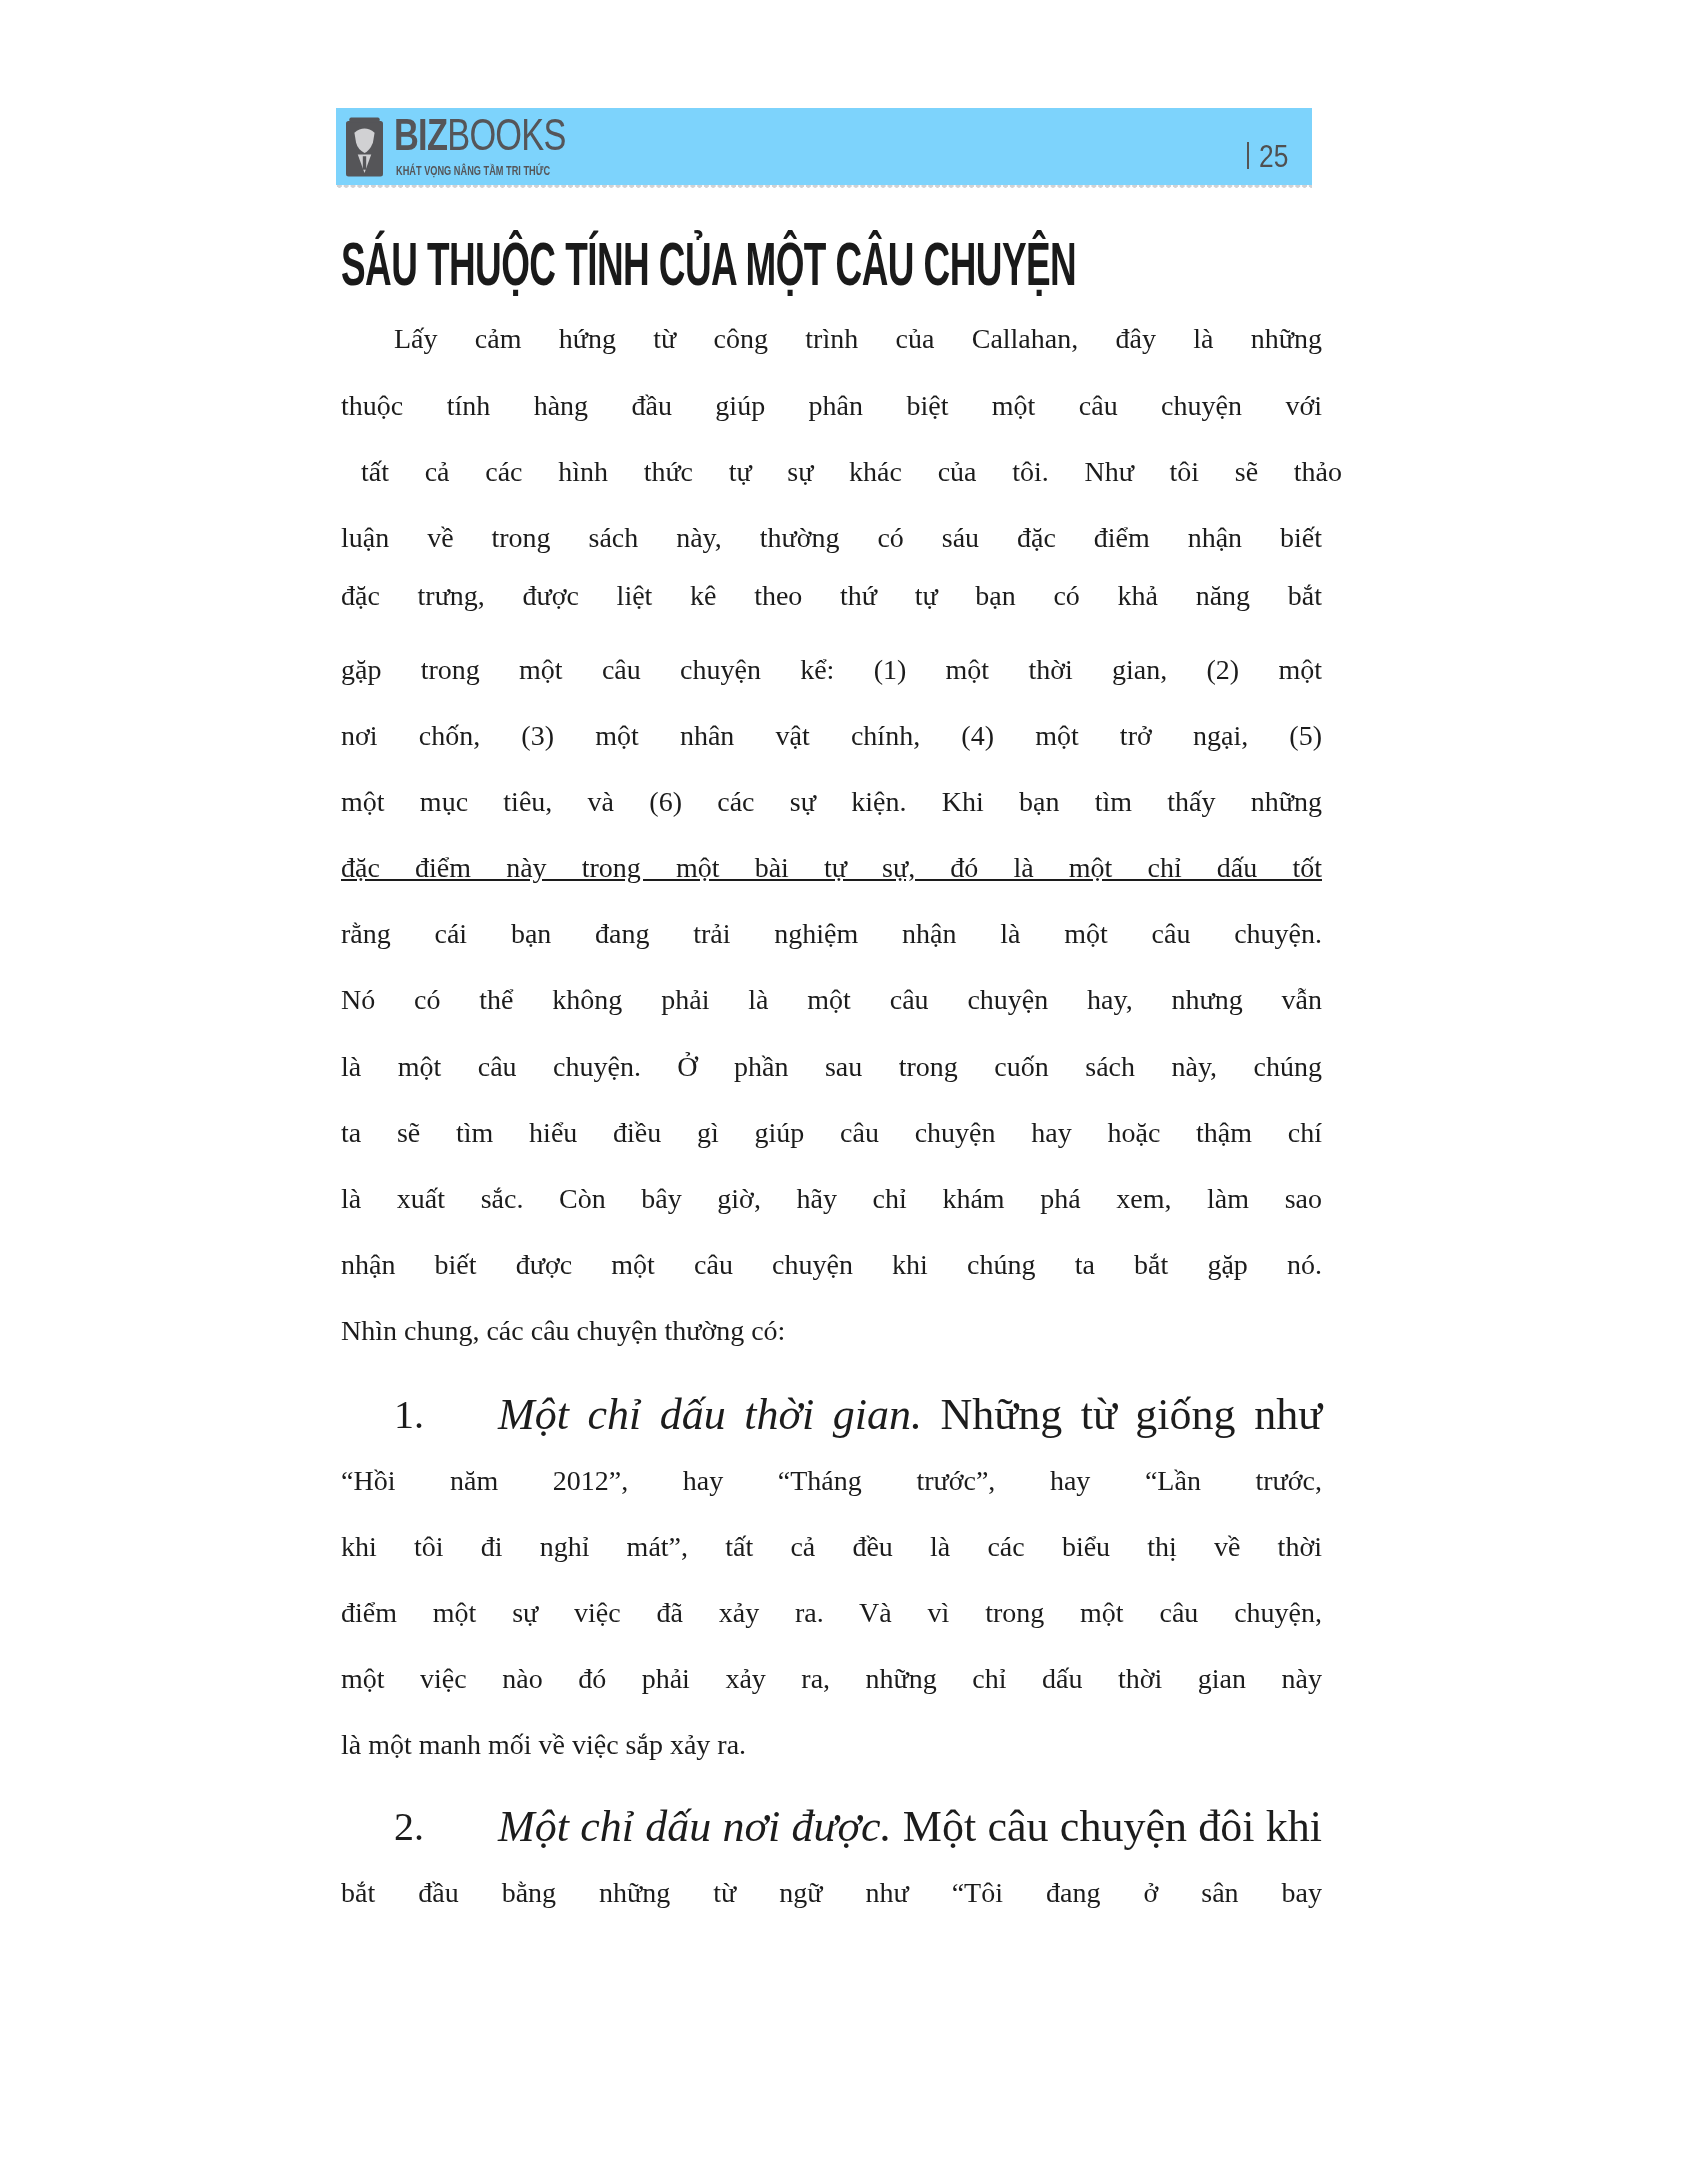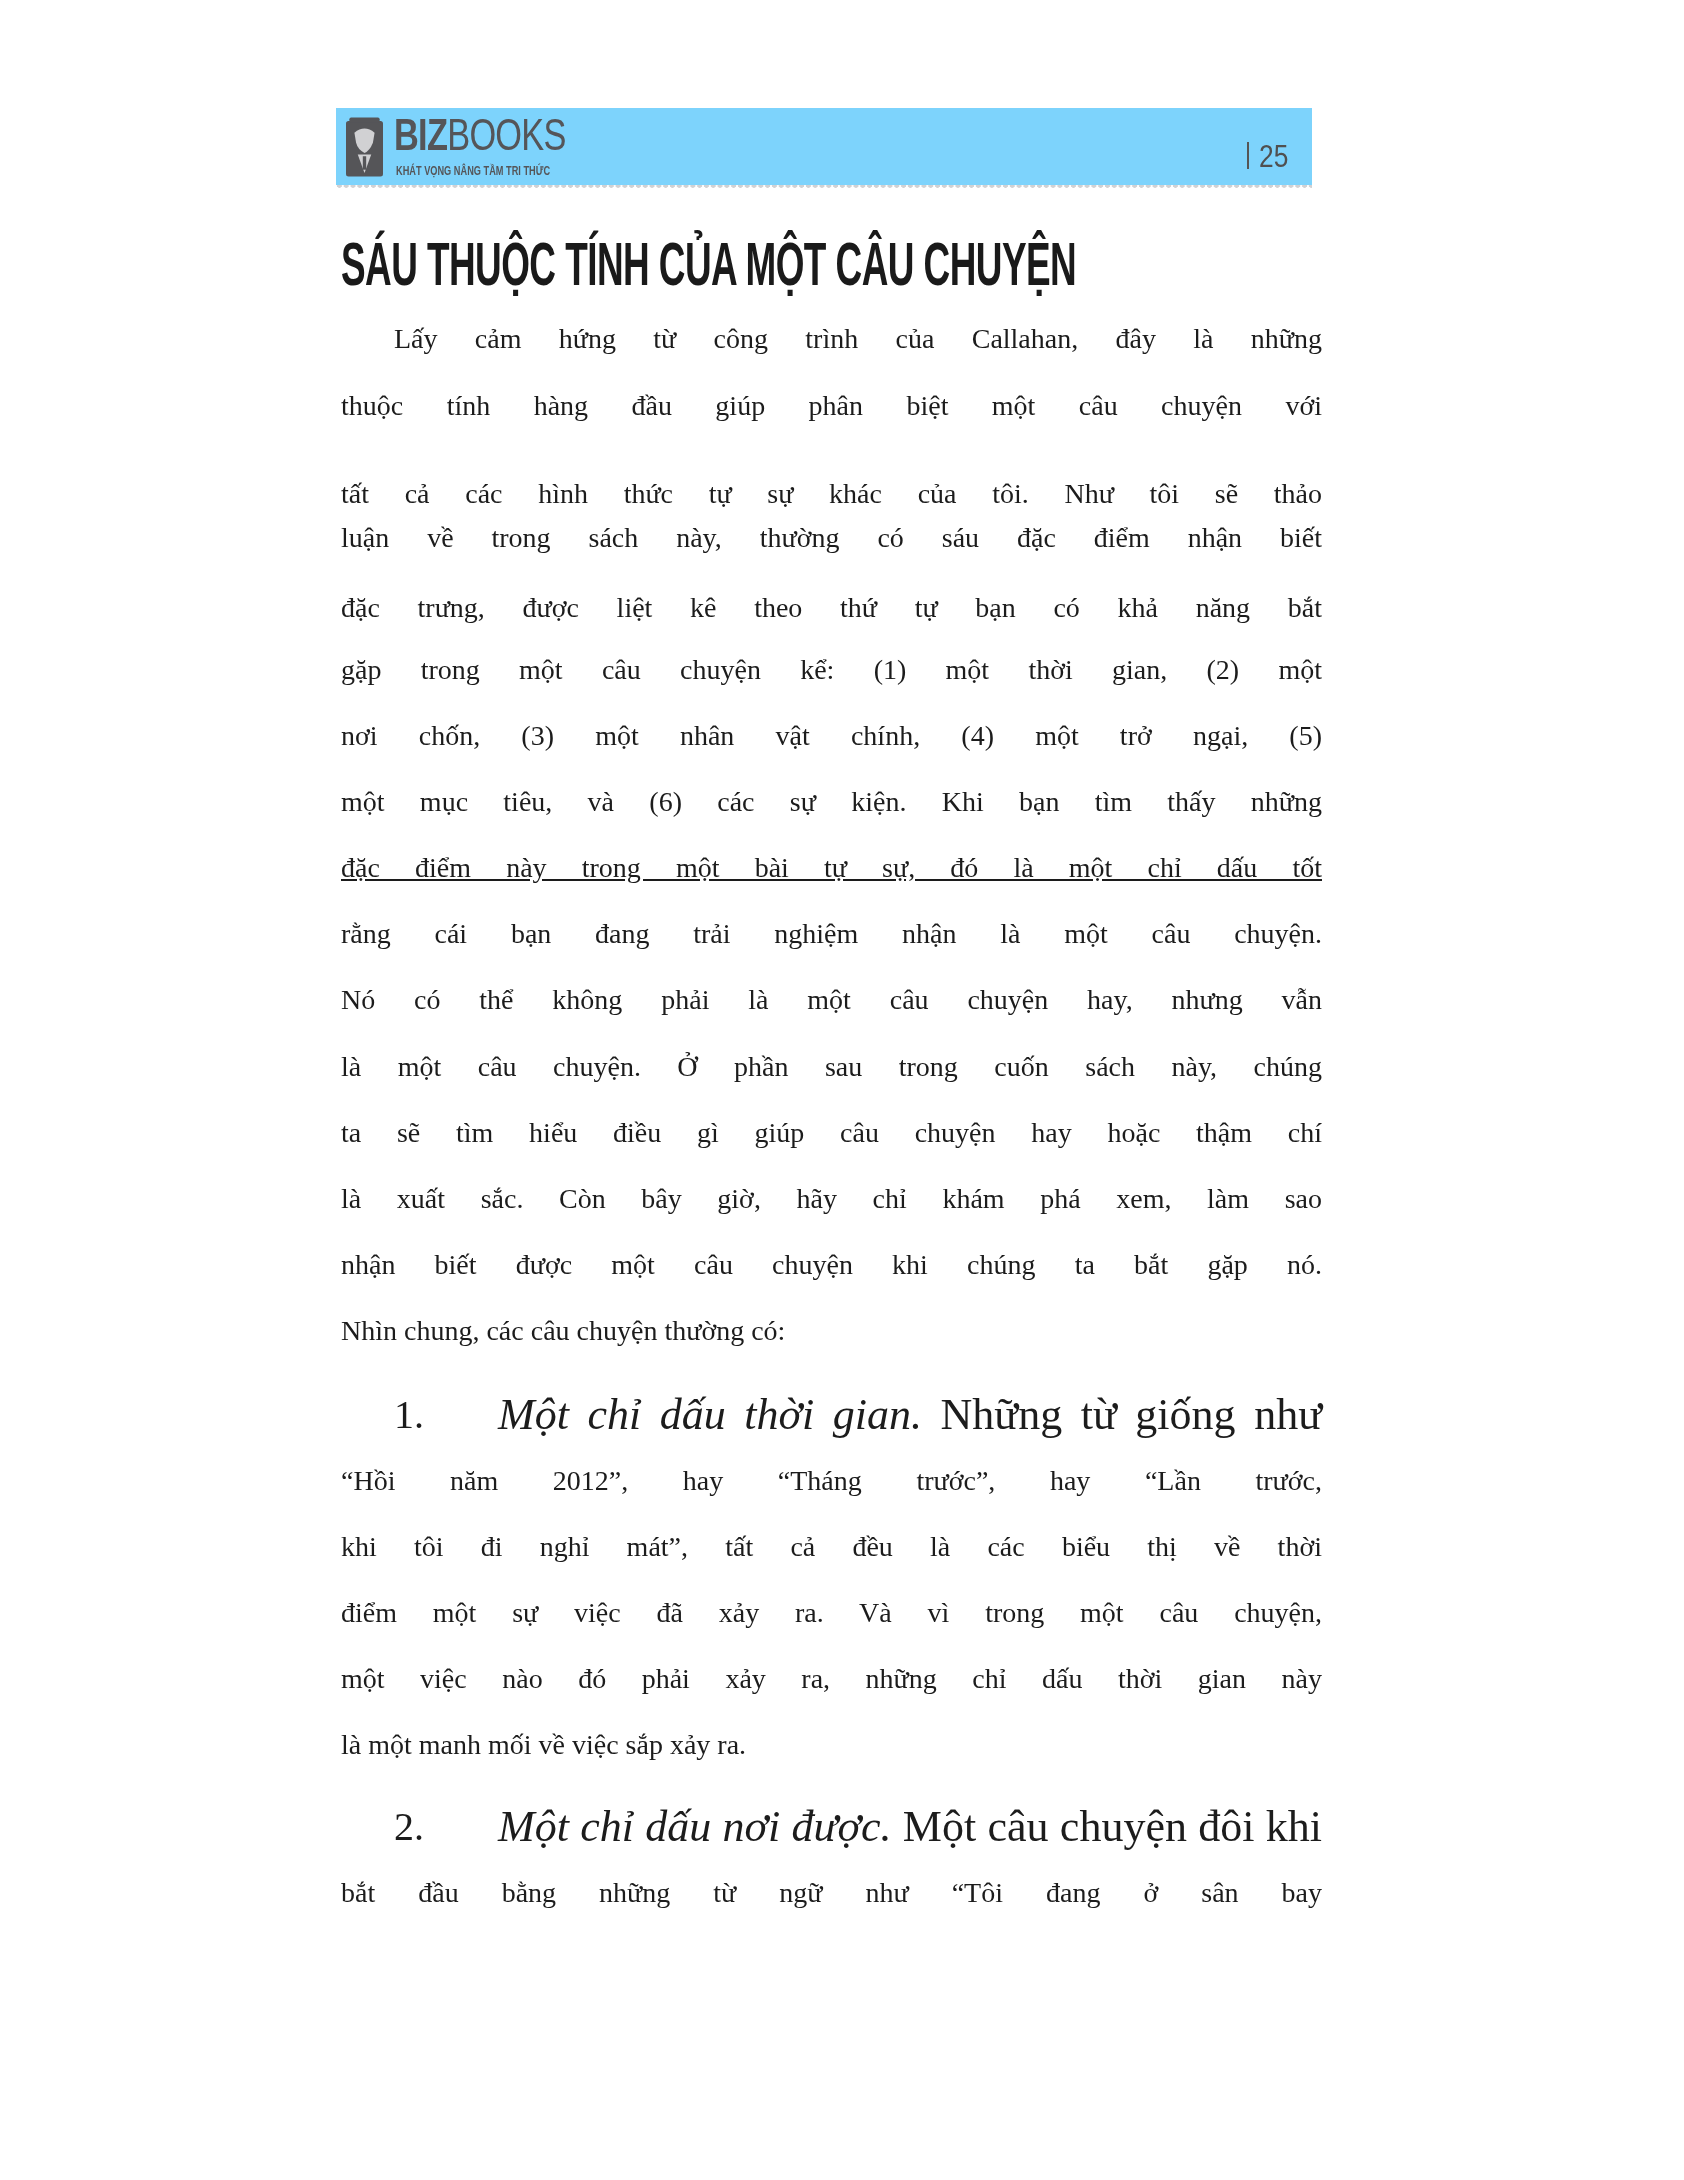--- a/index.html
+++ b/index.html
@@ -36,23 +36,23 @@
   <div class="logo-tag">KHÁT VỌNG NÂNG TẦM TRI THỨC</div>
   <div class="page-sep"></div>
   <div class="page-num">25</div>
 </div>
 
 <div class="heading">SÁU THUỘC TÍNH CỦA MỘT CÂU CHUYỆN</div>
 
 <div id="body-lines">
     <div class="line indent" style="top: 313px;">Lấy cảm hứng từ công trình của Callahan, đây là những</div>
     <div class="line" style="top: 380px;">thuộc tính hàng đầu giúp phân biệt một câu chuyện với</div>
-    <div class="line" style="top: 468px;">tất cả các hình thức tự sự khác của tôi. Như tôi sẽ thảo</div>
+    <div class="line" style="top: 446px; margin-left: 20px;">tất cả các hình thức tự sự khác của tôi. Như tôi sẽ thảo</div>
     <div class="line" style="top: 512px;">luận về trong sách này, thường có sáu đặc điểm nhận biết</div>
-    <div class="line" style="top: 582px;">đặc trưng, được liệt kê theo thứ tự bạn có khả năng bắt</div>
+    <div class="line" style="top: 570px;">đặc trưng, được liệt kê theo thứ tự bạn có khả năng bắt</div>
     <div class="line" style="top: 644px;">gặp trong một câu chuyện kể: (1) một thời gian, (2) một</div>
     <div class="line" style="top: 710px;">nơi chốn, (3) một nhân vật chính, (4) một trở ngại, (5)</div>
     <div class="line" style="top: 776px;">một mục tiêu, và (6) các sự kiện. Khi bạn tìm thấy những</div>
     <div class="line" style="top: 842px; text-decoration: underline;">đặc điểm này trong một bài tự sự, đó là một chỉ dấu tốt</div>
     <div class="line" style="top: 908px;">rằng cái bạn đang trải nghiệm nhận là một câu chuyện.</div>
     <div class="line" style="top: 974px;">Nó có thể không phải là một câu chuyện hay, nhưng vẫn</div>
     <div class="line" style="top: 1041px;">là một câu chuyện. Ở phần sau trong cuốn sách này, chúng</div>
     <div class="line" style="top: 1107px;">ta sẽ tìm hiểu điều gì giúp câu chuyện hay hoặc thậm chí</div>
     <div class="line" style="top: 1173px;">là xuất sắc. Còn bây giờ, hãy chỉ khám phá xem, làm sao</div>
     <div class="line" style="top: 1239px;">nhận biết được một câu chuyện khi chúng ta bắt gặp nó.</div>

